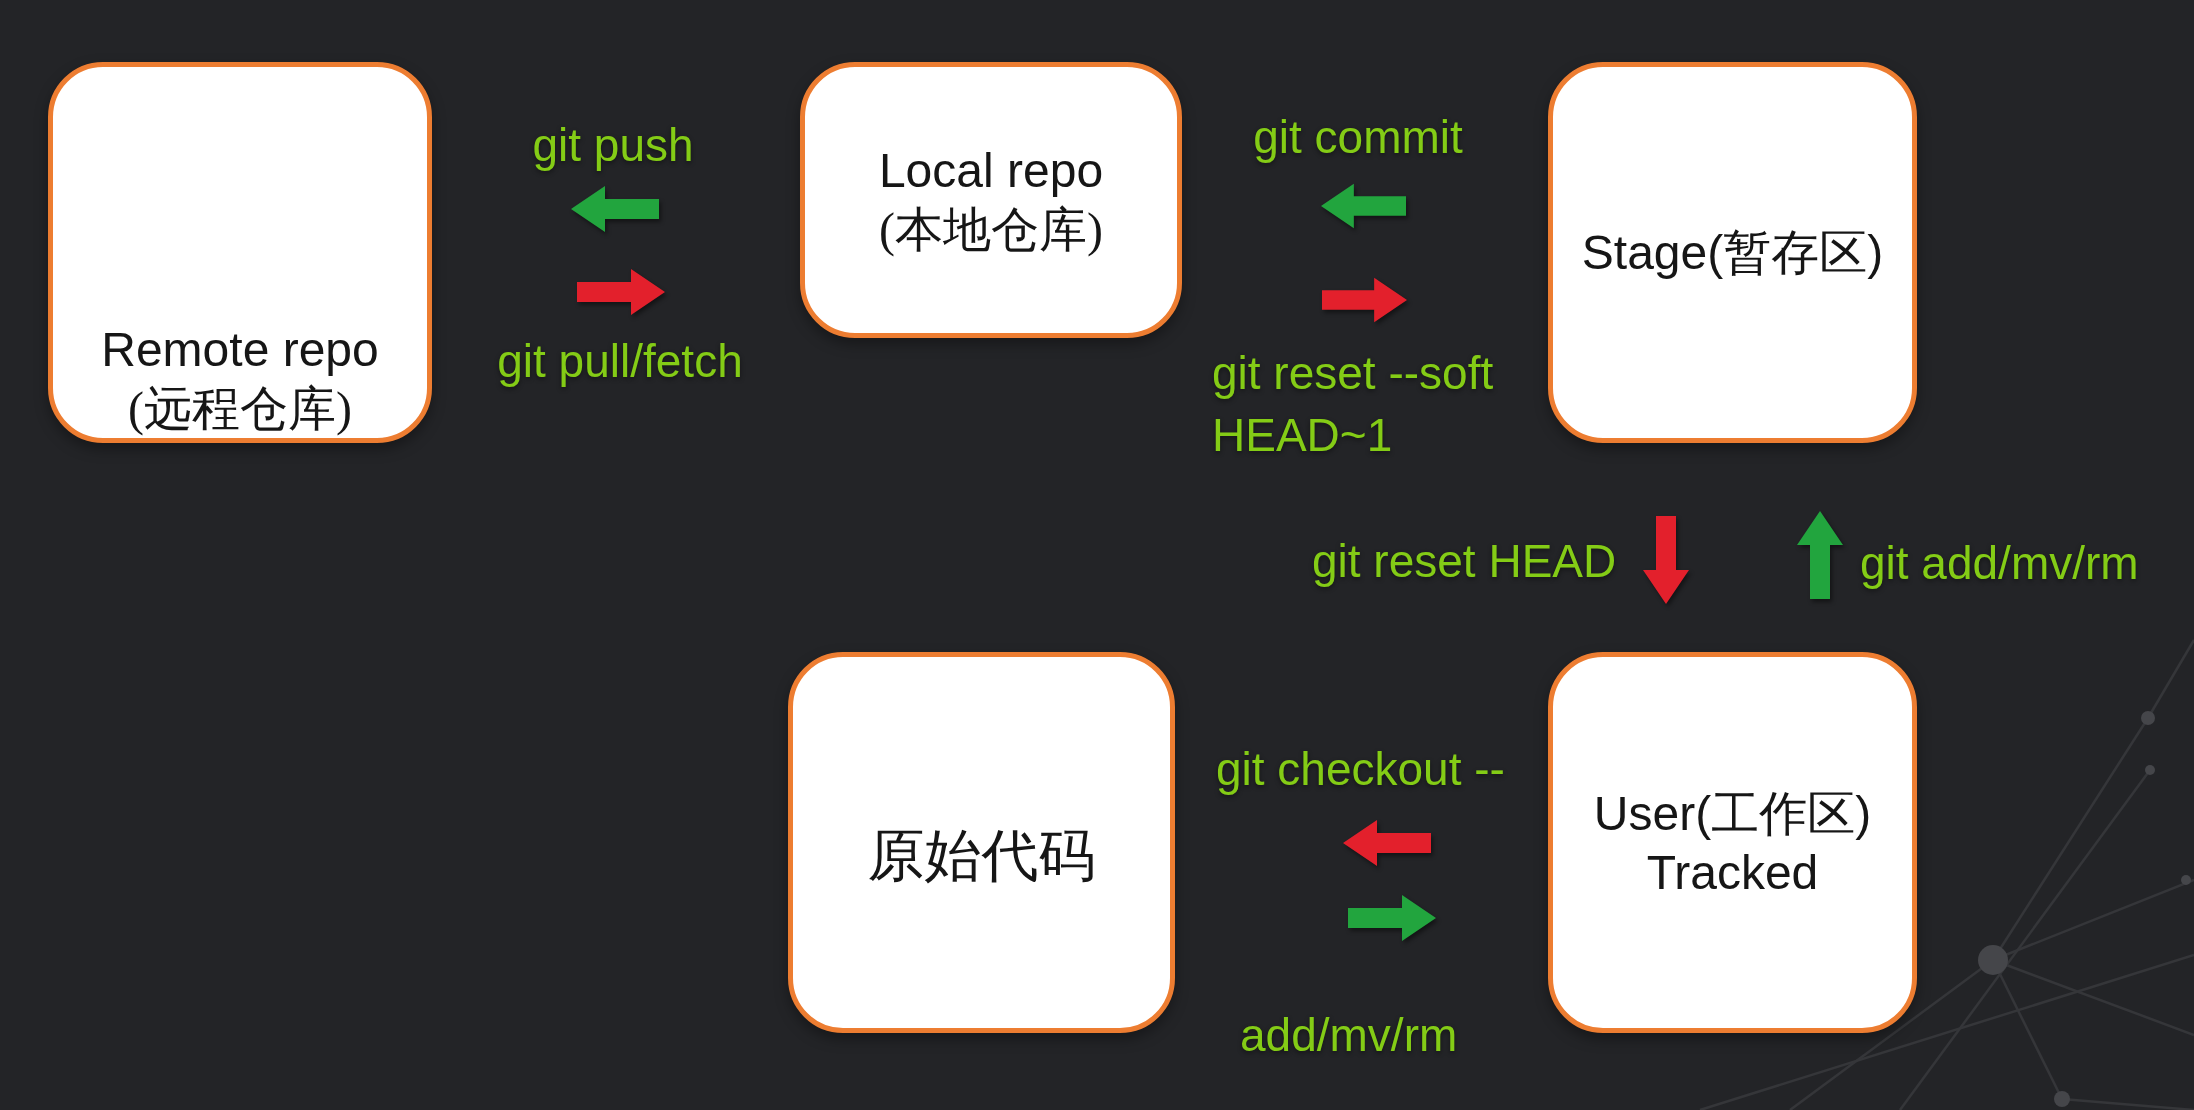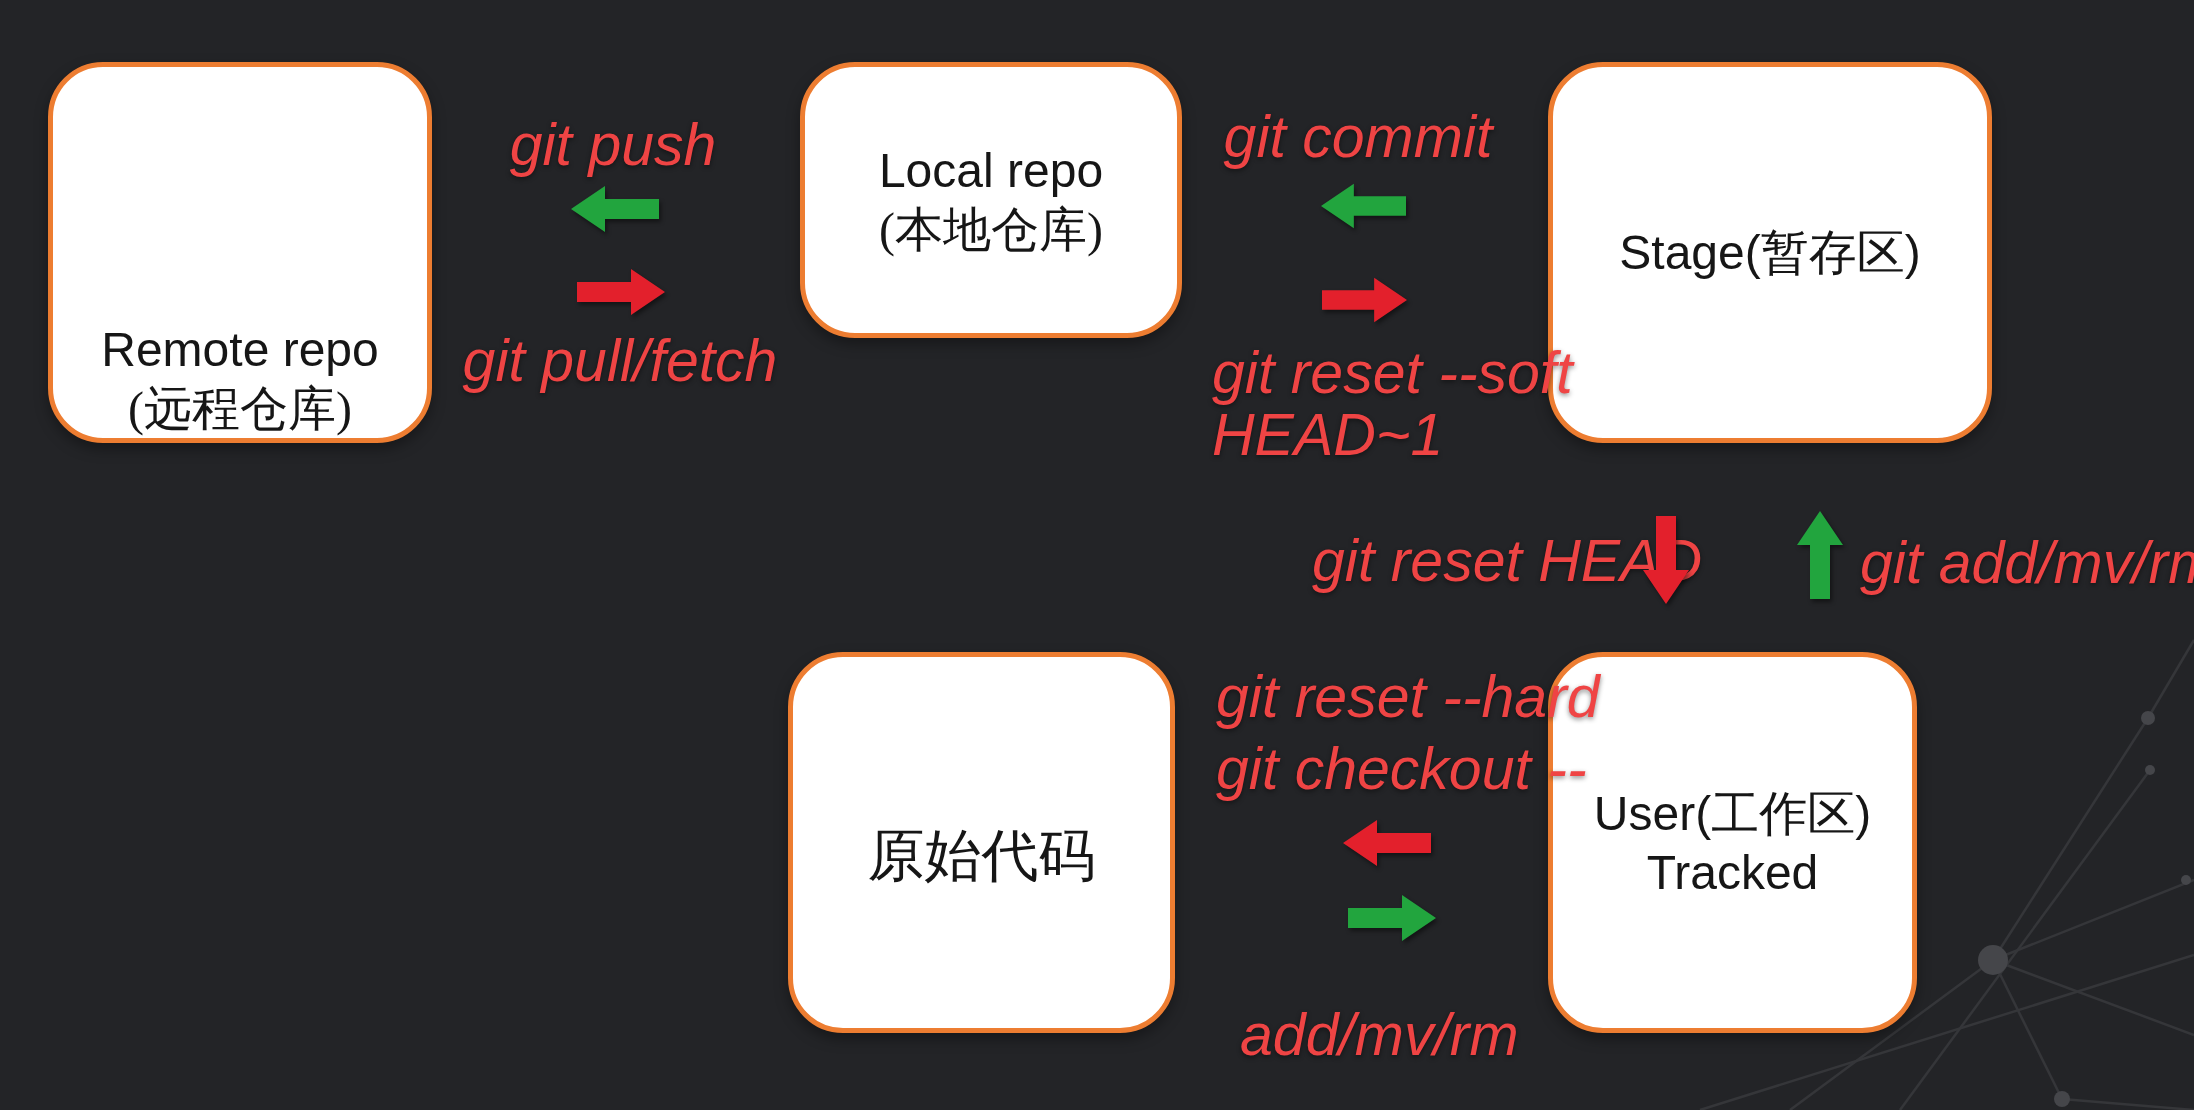--- a/index.html
+++ b/index.html
@@ -27,46 +27,45 @@
     border: 5px solid #ED7D31;
     border-radius: 55px;
     box-sizing: border-box;
     display: flex;
     align-items: center;
     justify-content: center;
     box-shadow: 0 6px 14px rgba(0,0,0,0.35);
   }
   .box-remote   { left: 48px;   top: 62px;  width: 384px; height: 381px; align-items: flex-end; }
   .box-local    { left: 800px;  top: 62px;  width: 382px; height: 276px; }
-  .box-stage    { left: 1548px; top: 62px;  width: 444px; height: 381px; }
+  .box-stage    { left: 1548px; top: 62px;  width: 369px; height: 381px; }
   .box-original { left: 788px;  top: 652px; width: 387px; height: 381px; }
   .box-user     { left: 1548px; top: 652px; width: 369px; height: 381px; }
   .box-text {
     color: #161616;
     font-size: 48px;
     line-height: 59px;
     text-align: center;
     white-space: nowrap;
   }
   .box-text .cjk-line {
     font-family: "Liberation Serif", "DejaVu Serif", serif;
   }
   .box-text.big-cjk {
     font-size: 57px;
     font-weight: 500;
     margin-top: 26px;
   }
   .flow-label {
     position: absolute;
-    color: #ef4444;
-    font-size: 59px;
+    color: #84cc16;
+    font-size: 46px;
     line-height: 62px;
     white-space: nowrap;
     text-shadow: 0 2px 5px rgba(0,0,0,0.45);
-    font-style: italic;
   }
   .centered { transform: translateX(-50%); }
   .arrow {
     position: absolute;
     filter: drop-shadow(2px 3px 2px rgba(0,0,0,0.45));
   }
   .lbl-git-push       { left: 613px;  top: 114px; }
   .lbl-git-pull-fetch { left: 620px;  top: 330px; text-align: center; }
   .lbl-git-commit     { left: 1358px; top: 106px; }
   .lbl-git-reset-soft { left: 1212px; top: 342px; }
@@ -145,21 +144,20 @@
 
   <div class="flow-label centered lbl-git-push">git push</div>
   <div class="flow-label centered lbl-git-pull-fetch">git pull/fetch</div>
   <div class="flow-label centered lbl-git-commit">git commit</div>
   <div class="flow-label lbl-git-reset-soft">
     <span>git reset --soft</span><br>
     <span>HEAD~1</span>
   </div>
   <div class="flow-label lbl-git-reset-head">git reset HEAD</div>
   <div class="flow-label lbl-git-add-mv-rm">git add/mv/rm</div>
-  <div class="flow-label lbl-git-reset-hard">git reset --hard</div>
   <div class="flow-label lbl-git-checkout">git checkout --</div>
   <div class="flow-label lbl-add-mv-rm">add/mv/rm</div>
 
   <svg class="arrow arr-push" width="88" height="46" viewBox="0 0 88 46">
     <polygon points="88,13 34,13 34,0 0,23 34,46 34,33 88,33" fill="#22A53E"></polygon>
   </svg>
 
   <svg class="arrow arr-pull" width="88" height="46" viewBox="0 0 88 46">
     <polygon points="0,13 54,13 54,0 88,23 54,46 54,33 0,33" fill="#E3202C"></polygon>
   </svg>

